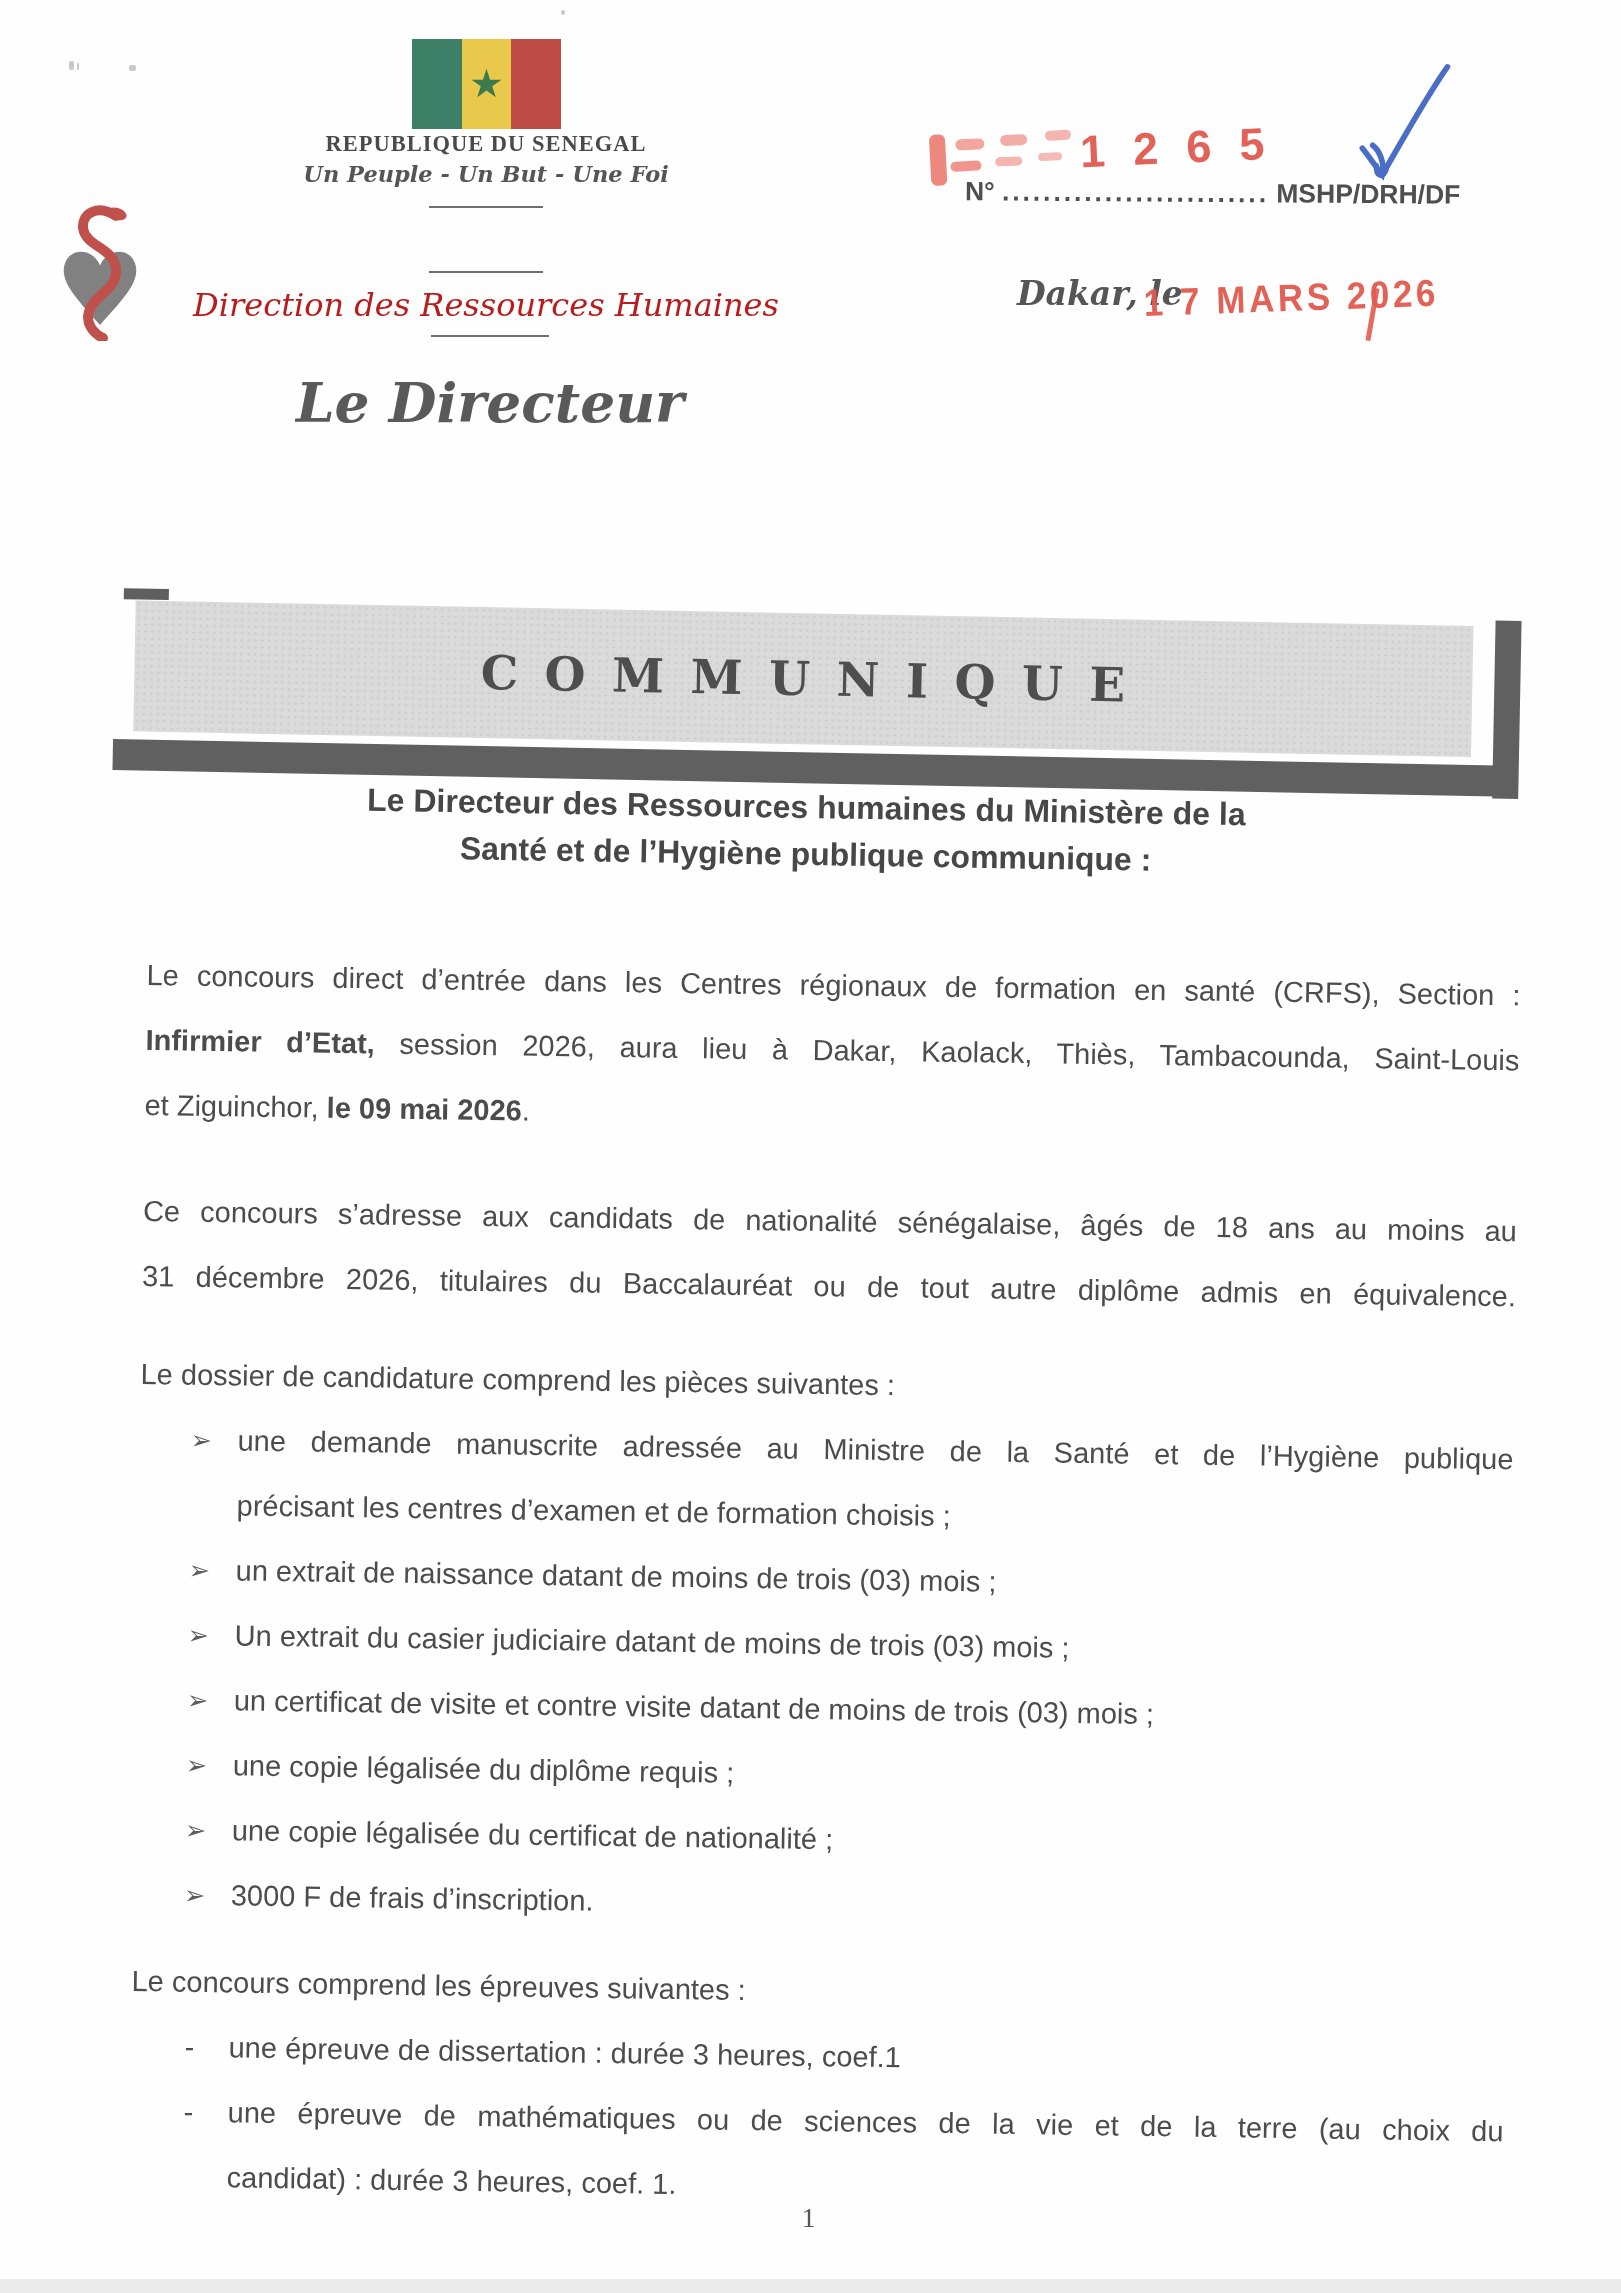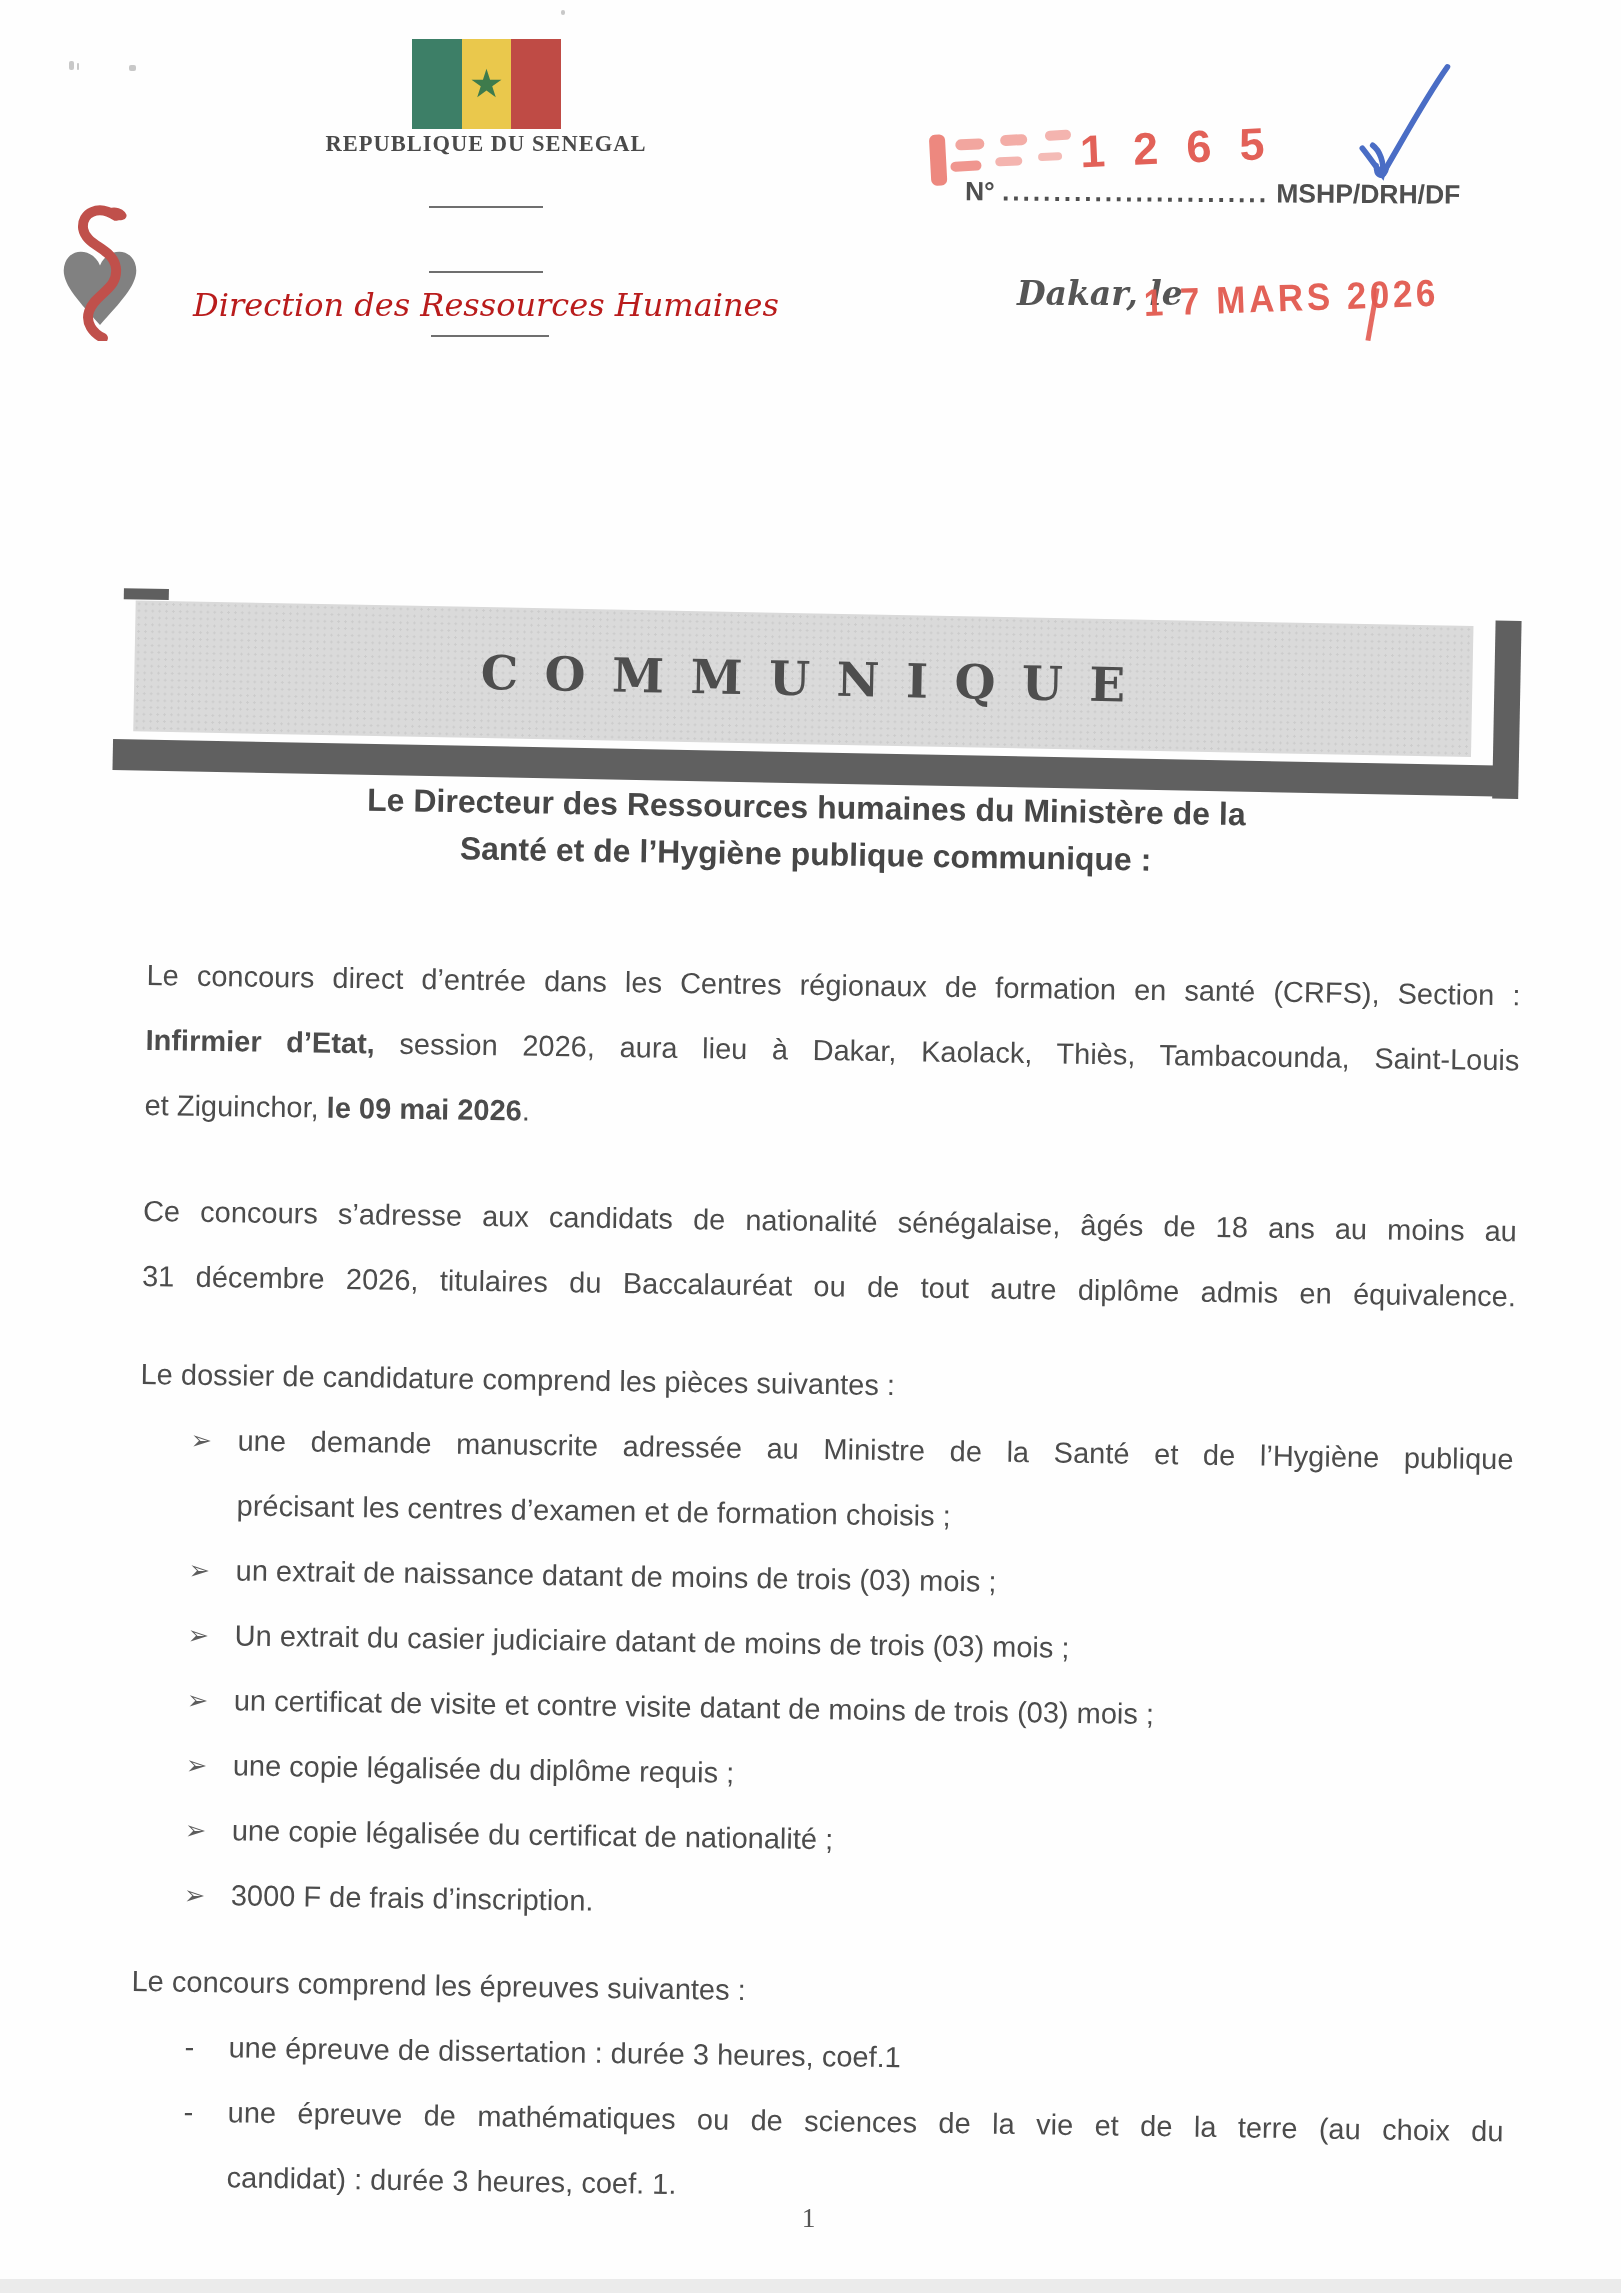--- a/index.html
+++ b/index.html
@@ -91,31 +91,33 @@
   <div class="speck" style="left:478px;top:43px;width:3.9px;height:3.9px;"></div>
 
   <div class="flag">
     <div class="band" style="background:#3d7f67;"></div>
     <div class="band" style="background:#eac84c;"></div>
     <div class="band" style="background:#bf4b45;"></div>
     <div class="star" style="color:#3e7b4c;">★</div>
   </div>
 
   <div class="republic">REPUBLIQUE DU SENEGAL</div>
+  <div class="motto">Un Peuple - Un But - Une Foi</div>
   <div class="hrule" style="left:429px;top:206px;width:114px;"></div>
   <div class="hrule" style="left:429px;top:271px;width:114px;"></div>
   <div class="direction">Direction des Ressources Humaines</div>
   <div class="hrule" style="left:431px;top:335px;width:118px;"></div>
 
   <svg style="position:absolute;left:49px;top:202px;" width="102" height="139" viewBox="0 0 100 140">
     <path d="M50,64 C44,48 22,44 15,61 C8,79 26,97 50,124 C74,97 92,79 85,61 C78,44 56,48 50,64 Z" fill="#6f6f6f" fill-opacity="0.88"></path>
     <path d="M66,14 C48,2 31,11 33,27 C36,45 63,46 66,66 C69,88 45,92 39,110 C35,122 43,132 53,137" fill="none" stroke="#c0504b" stroke-width="10" stroke-linecap="round"></path>
     <ellipse cx="67" cy="12" rx="10" ry="6" fill="#c0504b" transform="rotate(18 67 12)"></ellipse>
   </svg>
 
+  <div class="author">Le Directeur</div>
 
   <div class="smudge">
     <i style="left:0;top:-3.9px;width:15.7px;height:51px;opacity:.8;"></i>
     <i style="left:25.5px;top:2px;width:29px;height:10.8px;opacity:.6;"></i>
     <i style="left:71px;top:0;width:27.4px;height:10.8px;opacity:.55;"></i>
     <i style="left:116px;top:-2px;width:25.5px;height:9.8px;opacity:.5;"></i>
     <i style="left:19.6px;top:23.5px;width:31px;height:10.8px;opacity:.7;"></i>
     <i style="left:65px;top:21.6px;width:27.4px;height:9.8px;opacity:.5;"></i>
     <i style="left:108px;top:19.6px;width:23.5px;height:8.8px;opacity:.45;"></i>
   </div>

